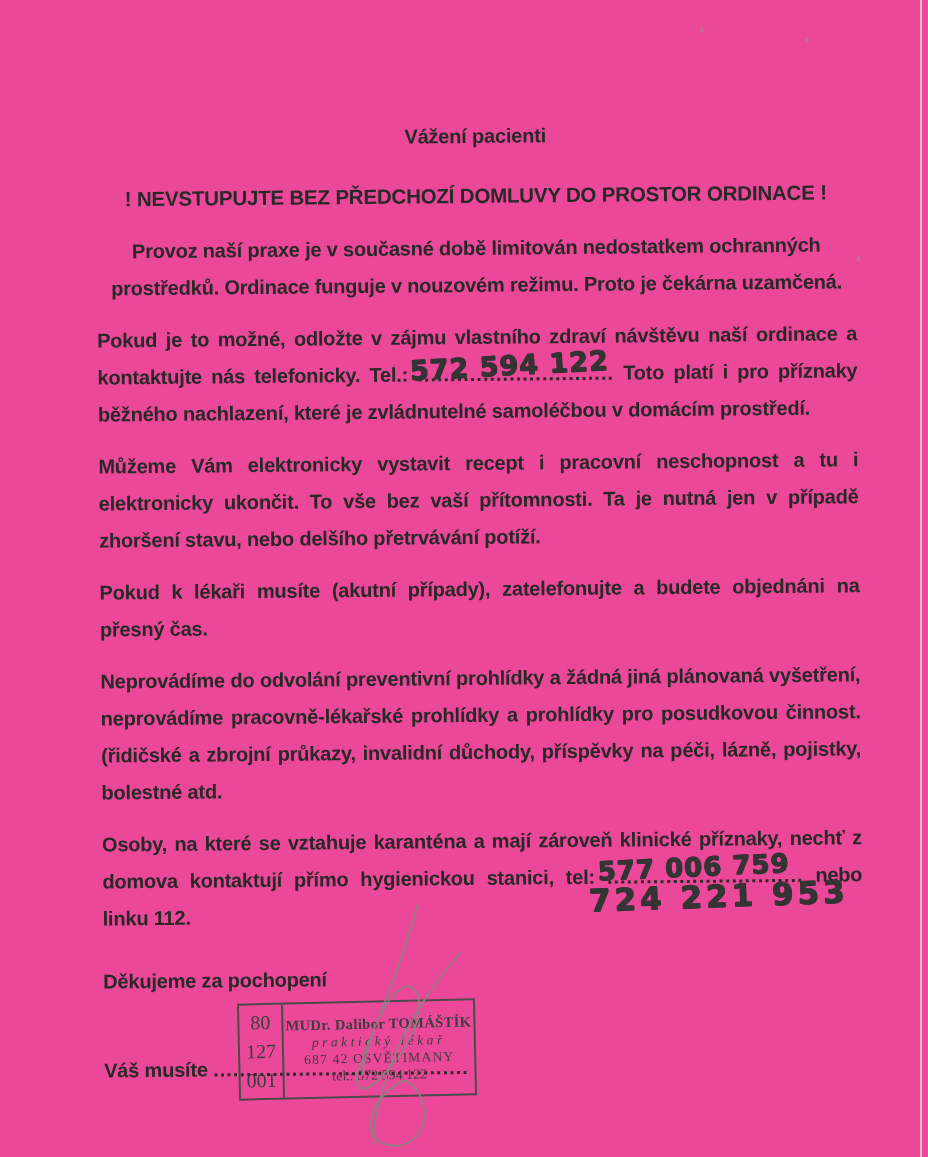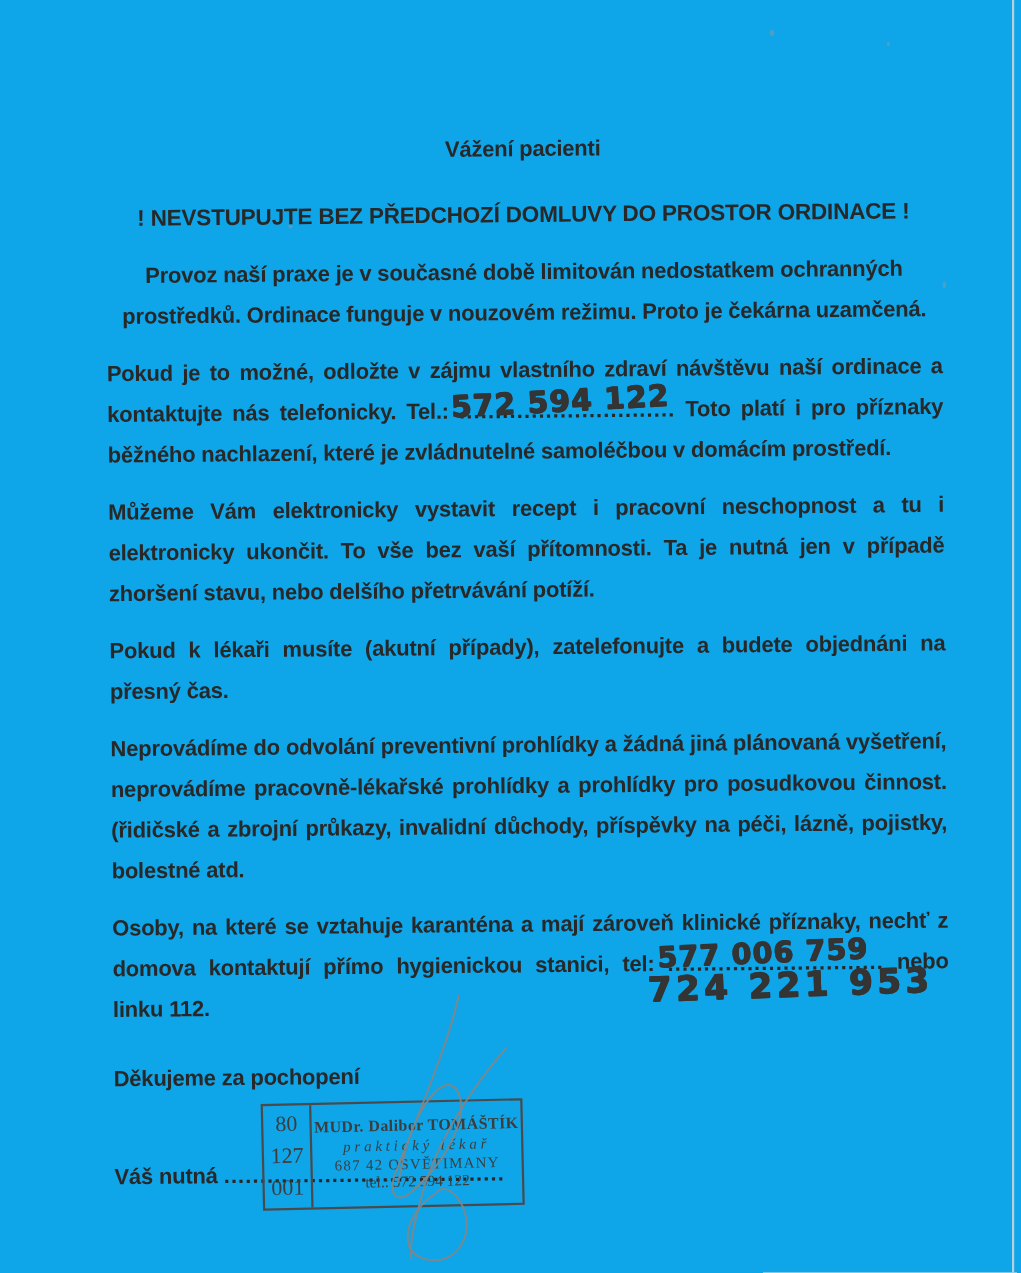--- a/index.html
+++ b/index.html
@@ -1,19 +1,19 @@
 <!DOCTYPE html>
 <html><head>
 <meta charset="utf-8">
 <style>
   html,body { margin:0; padding:0; background:#ffffff; }
   .page {
     position:relative;
     width:928px; height:1157px;
-    background:#0ea5e9;
+    background:#ec4899;
     overflow:hidden;
     font-family:"Liberation Sans", sans-serif;
     color:#282828;
   }
   .scan-edge {
     position:absolute; right:6px; top:0; width:2px; height:100%;
     background:#dcdcdc; opacity:.8;
   }
   .speck { position:absolute; background:#9a9a9a; border-radius:50%; opacity:.45; }
   .content {
@@ -102,21 +102,21 @@
     <p class="p6">
       <span>Osoby, na které se vztahuje karanténa a mají zároveň klinické příznaky, nechť z domova kontaktují přímo hygienickou stanici, tel:</span>
       <span class="dotwrap"><span class="dots">..............................</span><span class="hand hand-over2">577 006 759</span></span>
       <span>nebo linku 112.</span>
       <span class="hand hand-below">724 221 953</span>
     </p>
 
     <p class="thanks">Děkujeme za pochopení</p>
 
     <p class="sigline">
-      <span>Váš nutná</span>
+      <span>Váš musíte</span>
       <span class="dots">.......................................</span>
     </p>
 
   </div>
 
   <div class="stamp">
     <div class="stamp-left">
       <div>80</div>
       <div>127</div>
       <div>001</div>

